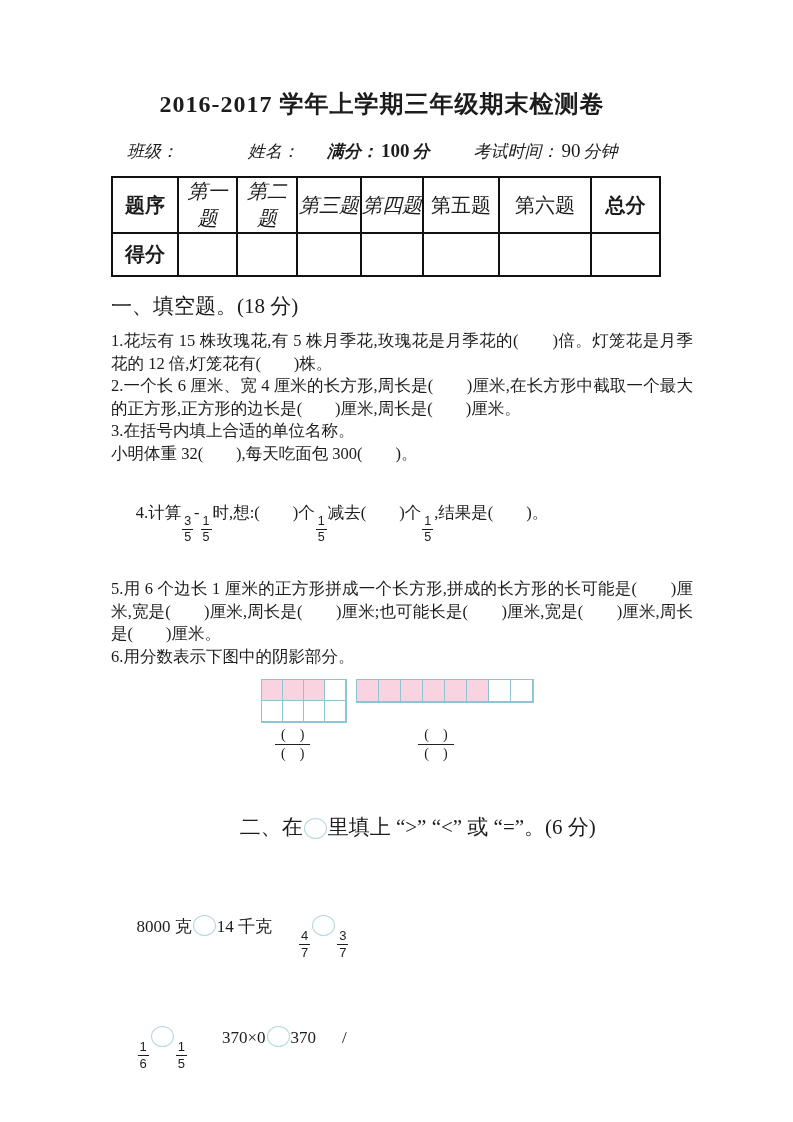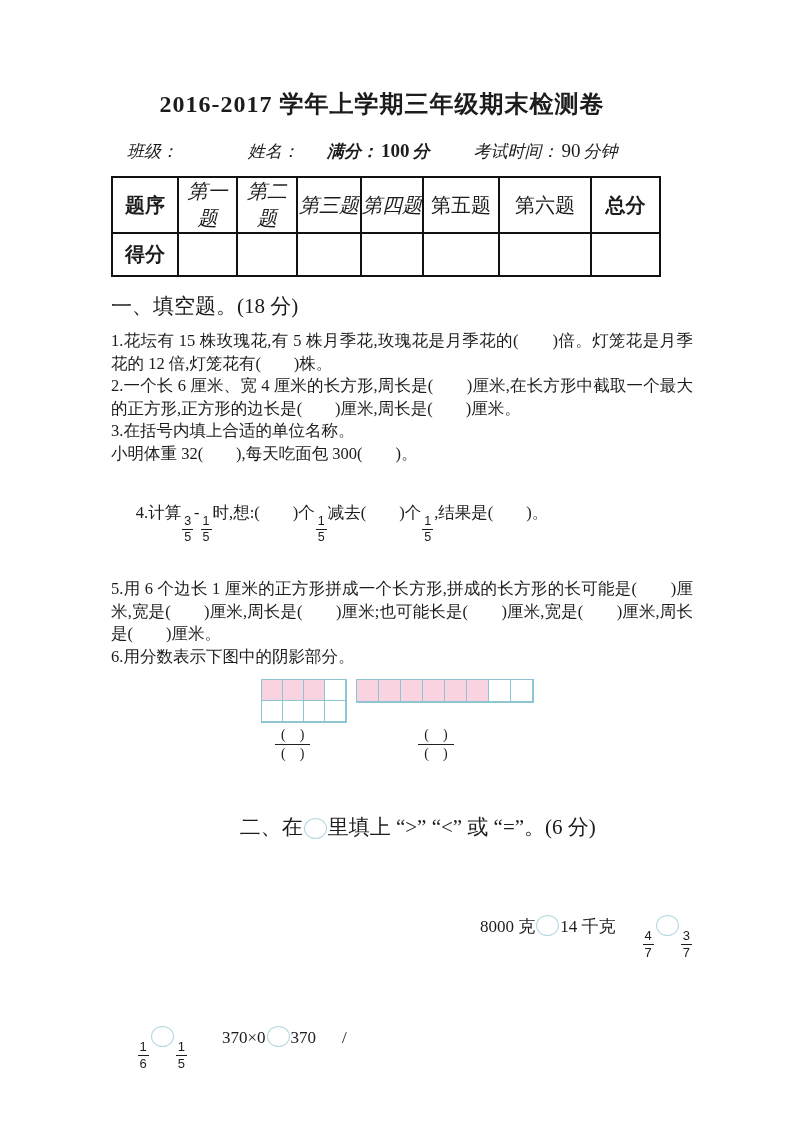--- a/index.html
+++ b/index.html
@@ -97,21 +97,21 @@
     display:inline-block;
     width:21px;height:19px;
     border:1px solid var(--circle-border,#b5d9e2);
     border-radius:50%;
     vertical-align:-4px;
     margin:0 1px;
   }
   .circle.heading-circle{vertical-align:-5px;}
   .cmp-row{font-size:17px;white-space:pre-wrap;}
   .cmp1{margin-top:22px;}
-  .cmp2{margin-top:29px;text-align:right;}
+  .cmp2{margin-top:29px;}
   .cmp3{margin-top:27px;}
   .gap-lg{display:inline-block;width:34px;}
   .gap-md{display:inline-block;width:26px;}
   .cmp-row .frac{vertical-align:-8px;font-size:13px;}
 </style>
 </head>
 <body>
 
 <div class="page">
   <div class="content">

